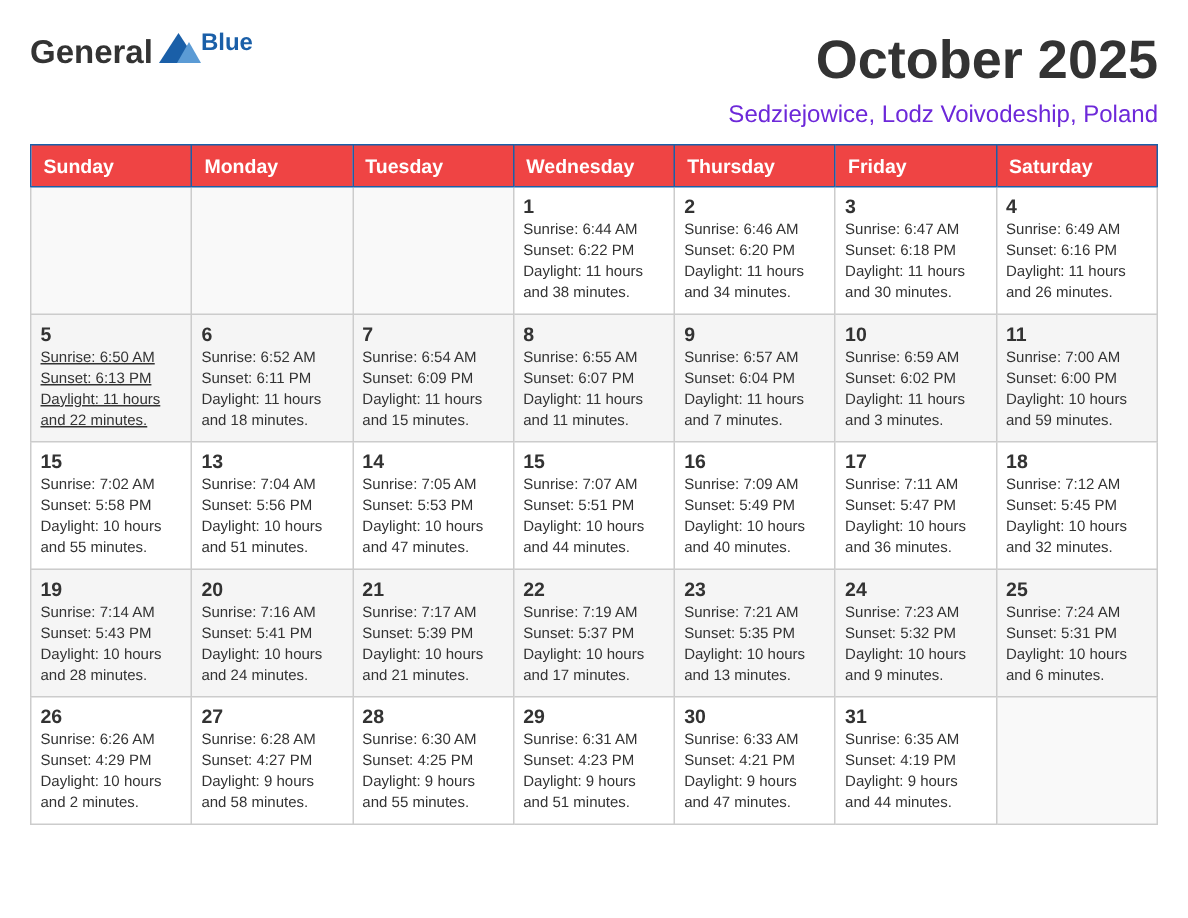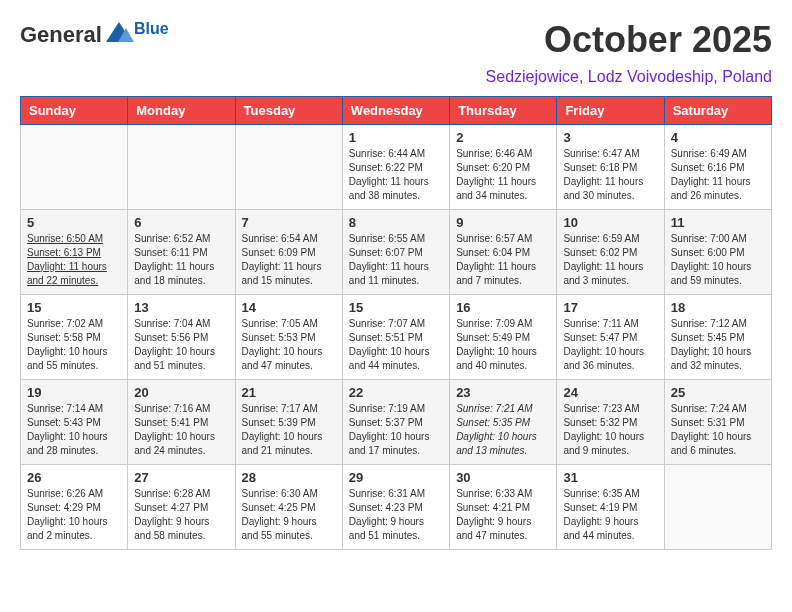--- a/index.html
+++ b/index.html
@@ -289,21 +289,21 @@
         </td>
         <td class="row-shade">
           <div class="day-number">22</div>
           <div class="day-info" style="white-space: pre-line;">Sunrise: 7:19 AM
 Sunset: 5:37 PM
 Daylight: 10 hours
 and 17 minutes.</div>
         </td>
         <td class="row-shade">
           <div class="day-number">23</div>
-          <div class="day-info" style="white-space: pre-line; font-style: italic;">Sunrise: 7:21 AM
+          <div class="day-info" style="white-space: pre-line;">Sunrise: 7:21 AM
 Sunset: 5:35 PM
 Daylight: 10 hours
 and 13 minutes.</div>
         </td>
         <td class="row-shade">
           <div class="day-number">24</div>
           <div class="day-info" style="white-space: pre-line;">Sunrise: 7:23 AM
 Sunset: 5:32 PM
 Daylight: 10 hours
 and 9 minutes.</div>

